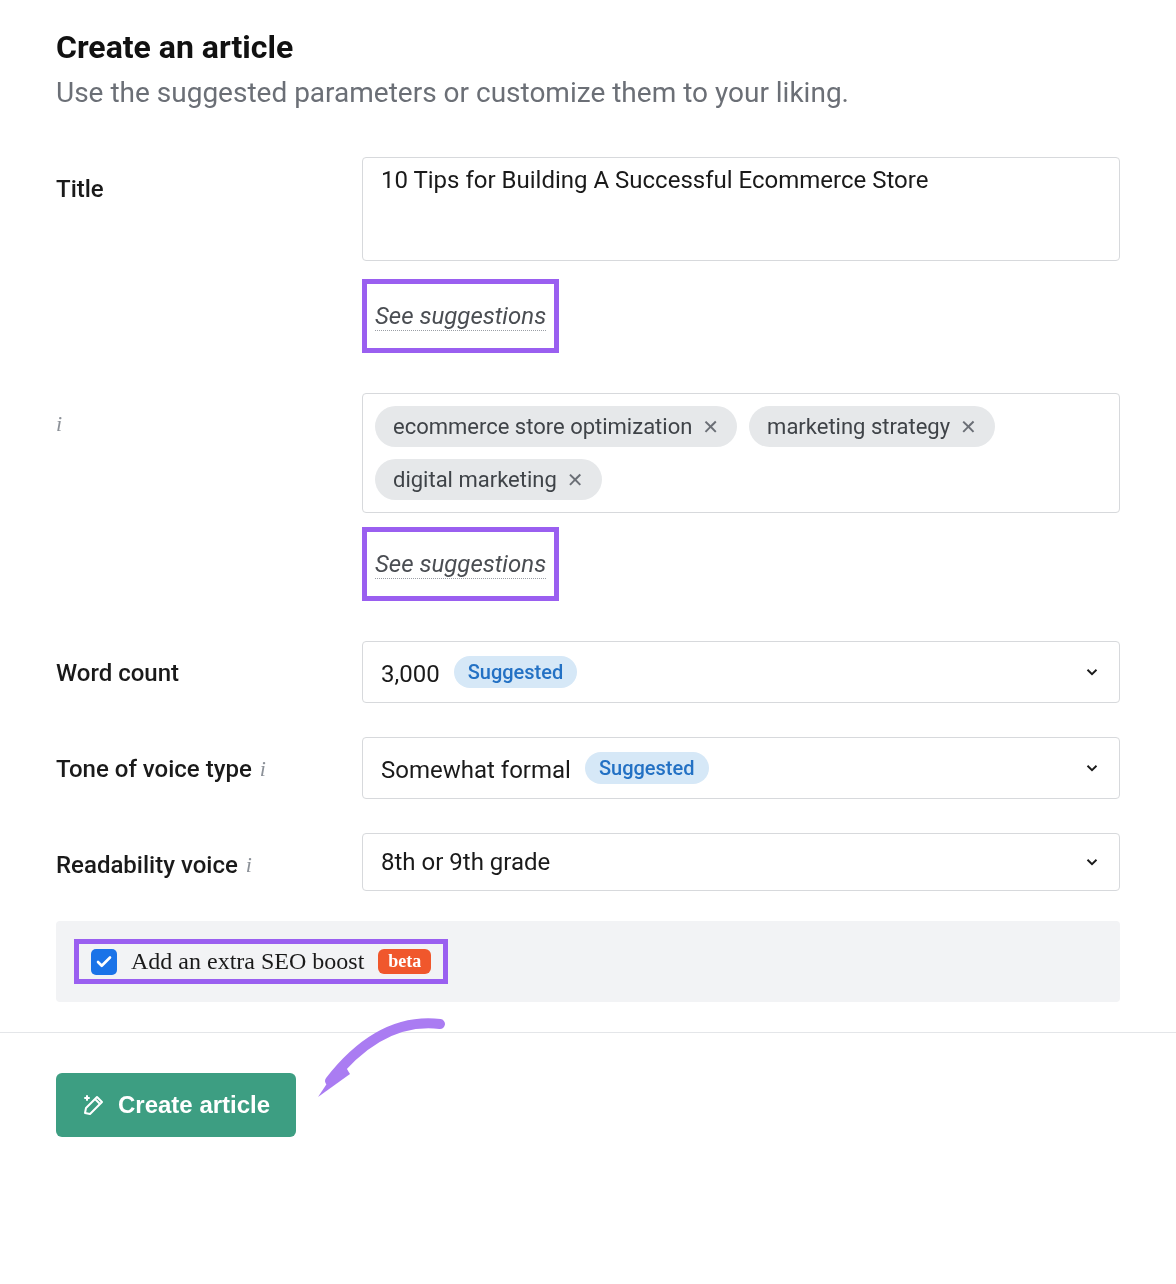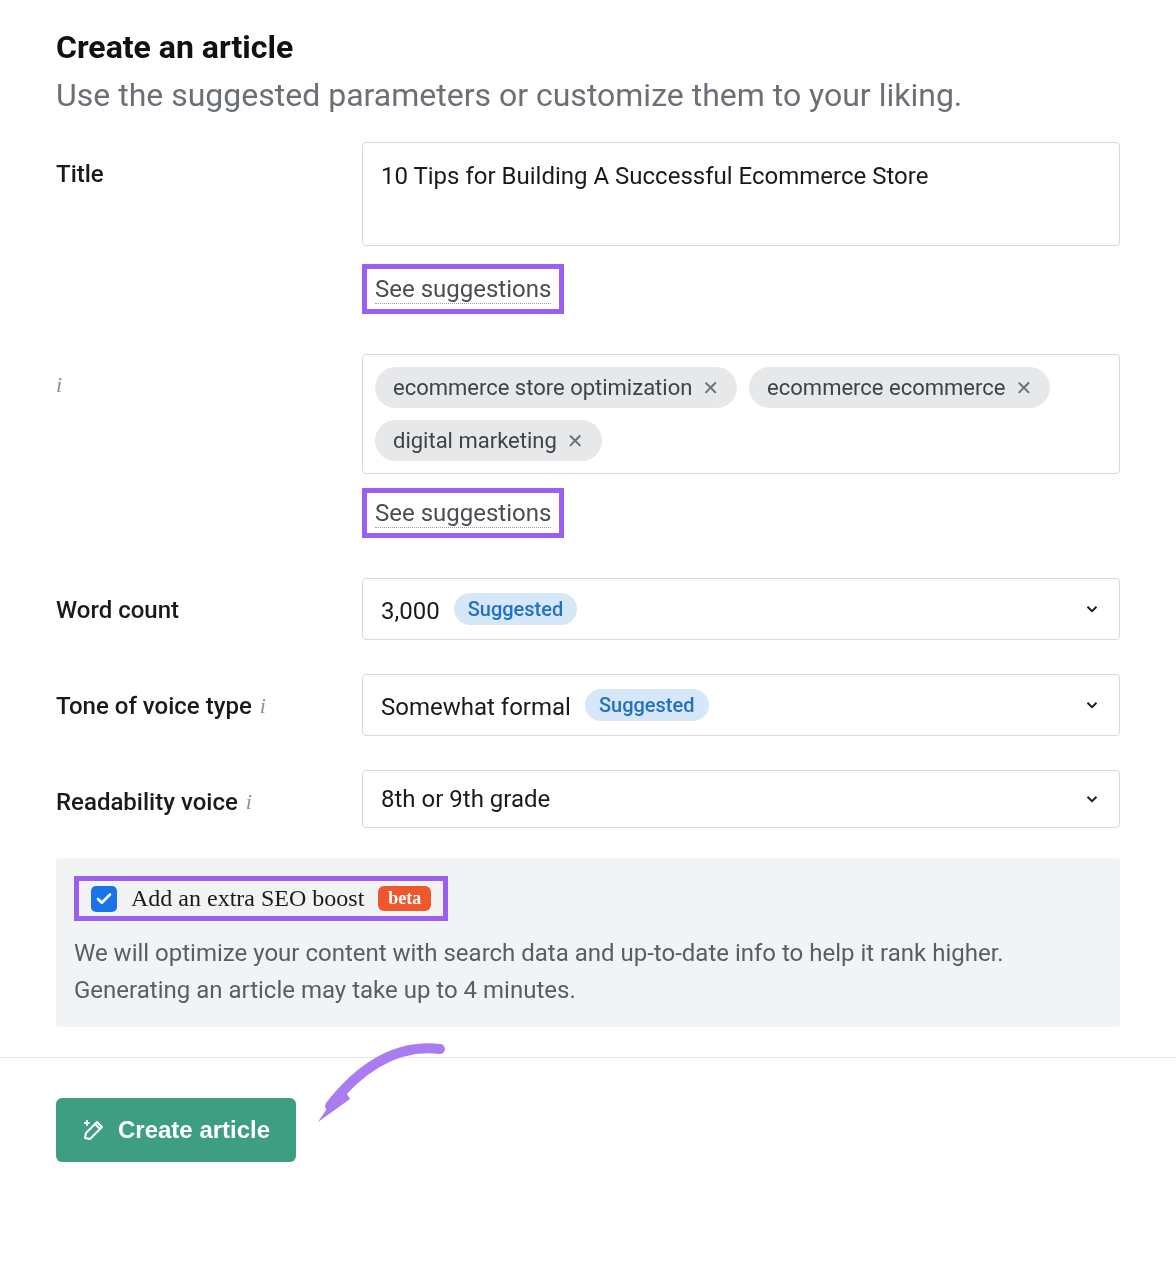--- a/index.html
+++ b/index.html
@@ -10,23 +10,23 @@
       padding: 28px 56px 40px 56px;
       width: 1176px;
     }
     h1 {
       font-size: 32px;
       font-weight: 700;
       margin-bottom: 10px;
       color: #111;
     }
     .subtitle {
-      font-size: 32px;
+      font-size: 28px;
       color: #6b6f76;
-      margin-bottom: 28px;
+      margin-bottom: 48px;
     }
     .form-row {
       display: flex;
       align-items: flex-start;
       margin-bottom: 10px;
     }
     .form-label-col {
       width: 306px;
       flex-shrink: 0;
       padding-top: 18px;
@@ -37,37 +37,38 @@
       align-items: center;
       gap: 8px;
     }
     .form-input-col {
       flex: 1;
     }
     .text-input {
       width: 100%;
       border: 1px solid #d7d9dc;
       border-radius: 4px;
-      padding: 15px 18px;
+      padding: 4px 18px;
       font-size: 24px;
       color: #1a1a1a;
       line-height: 1.5;
       resize: none;
       font-family: inherit;
       min-height: 104px;
     }
     .see-suggestions-wrap {
       margin-top: 4px;
       margin-bottom: 30px;
     }
     .see-suggestions-highlight {
       display: inline-block;
       border: 5px solid #9a5ff0;
-      padding: 6px 8px;
+      padding: 18px 8px;
       background: #fff;
+      font-style: italic;
     }
     .see-suggestions {
       font-size: 24px;
       color: #4a4d52;
       border-bottom: 1px dotted #9a9ea5;
       cursor: pointer;
     }
     .tag-box {
       border: 1px solid #d7d9dc;
       border-radius: 4px;
@@ -235,21 +236,21 @@
   <div class="form-label-col">
     <span class="info-icon">i</span>
   </div>
   <div class="form-input-col">
     <div class="tag-box">
       <span class="tag">
         <span>ecommerce store optimization</span>
         <span class="tag-x">✕</span>
       </span>
       <span class="tag">
-        <span>ecommerce ecommerce</span>
+        <span>marketing strategy</span>
         <span class="tag-x">✕</span>
       </span>
       <span class="tag">
         <span>digital marketing</span>
         <span class="tag-x">✕</span>
       </span>
     </div>
   </div>
 </div>
 <div class="form-row">
@@ -314,21 +315,20 @@
 <div class="seo-box">
   <span class="seo-header-highlight">
     <span class="checkbox">
       <svg viewBox="0 0 24 24" fill="none" stroke="#fff" stroke-width="3.5" stroke-linecap="round" stroke-linejoin="round">
           <polyline points="20 6 9 17 4 12"></polyline>
         </svg>
     </span>
     <span class="seo-label">Add an extra SEO boost</span>
     <span class="beta-badge">beta</span>
   </span>
-  <p class="seo-desc">We will optimize your content with search data and up-to-date info to help it rank higher. Generating an article may take up to 4 minutes.</p>
 </div>
 
 <div class="footer">
   <button class="create-btn">
     <svg viewBox="0 0 24 24" fill="none" stroke="#fff" stroke-width="2" stroke-linecap="round" stroke-linejoin="round">
       <path d="M15 4l5 5L8 21l-5-1 1-5L15 4z"></path>
       <path d="M14 7l3 3"></path>
       <path d="M5 3v4M3 5h4"></path>
     </svg>
     <span>Create article</span>

